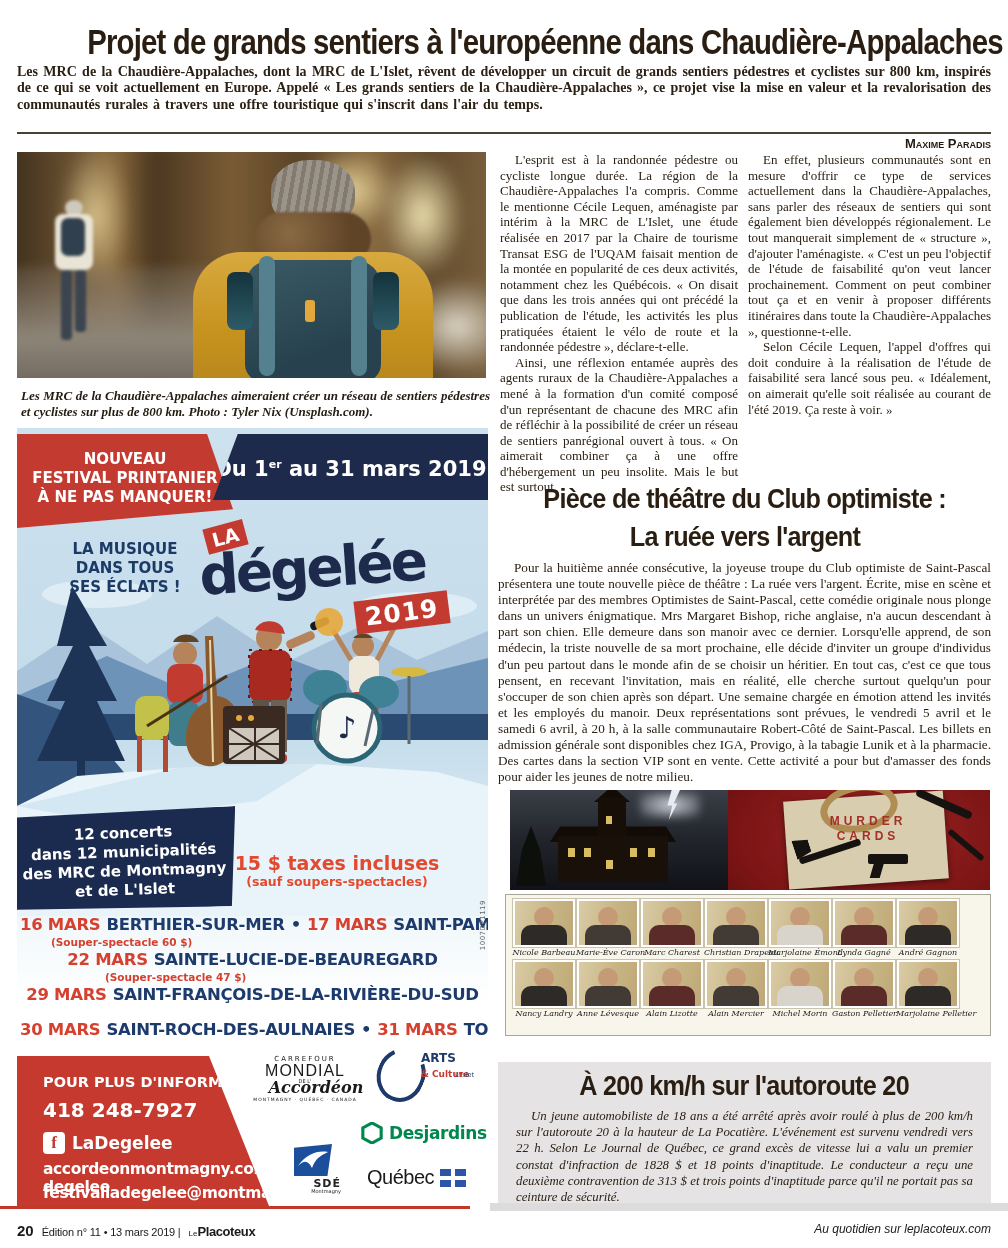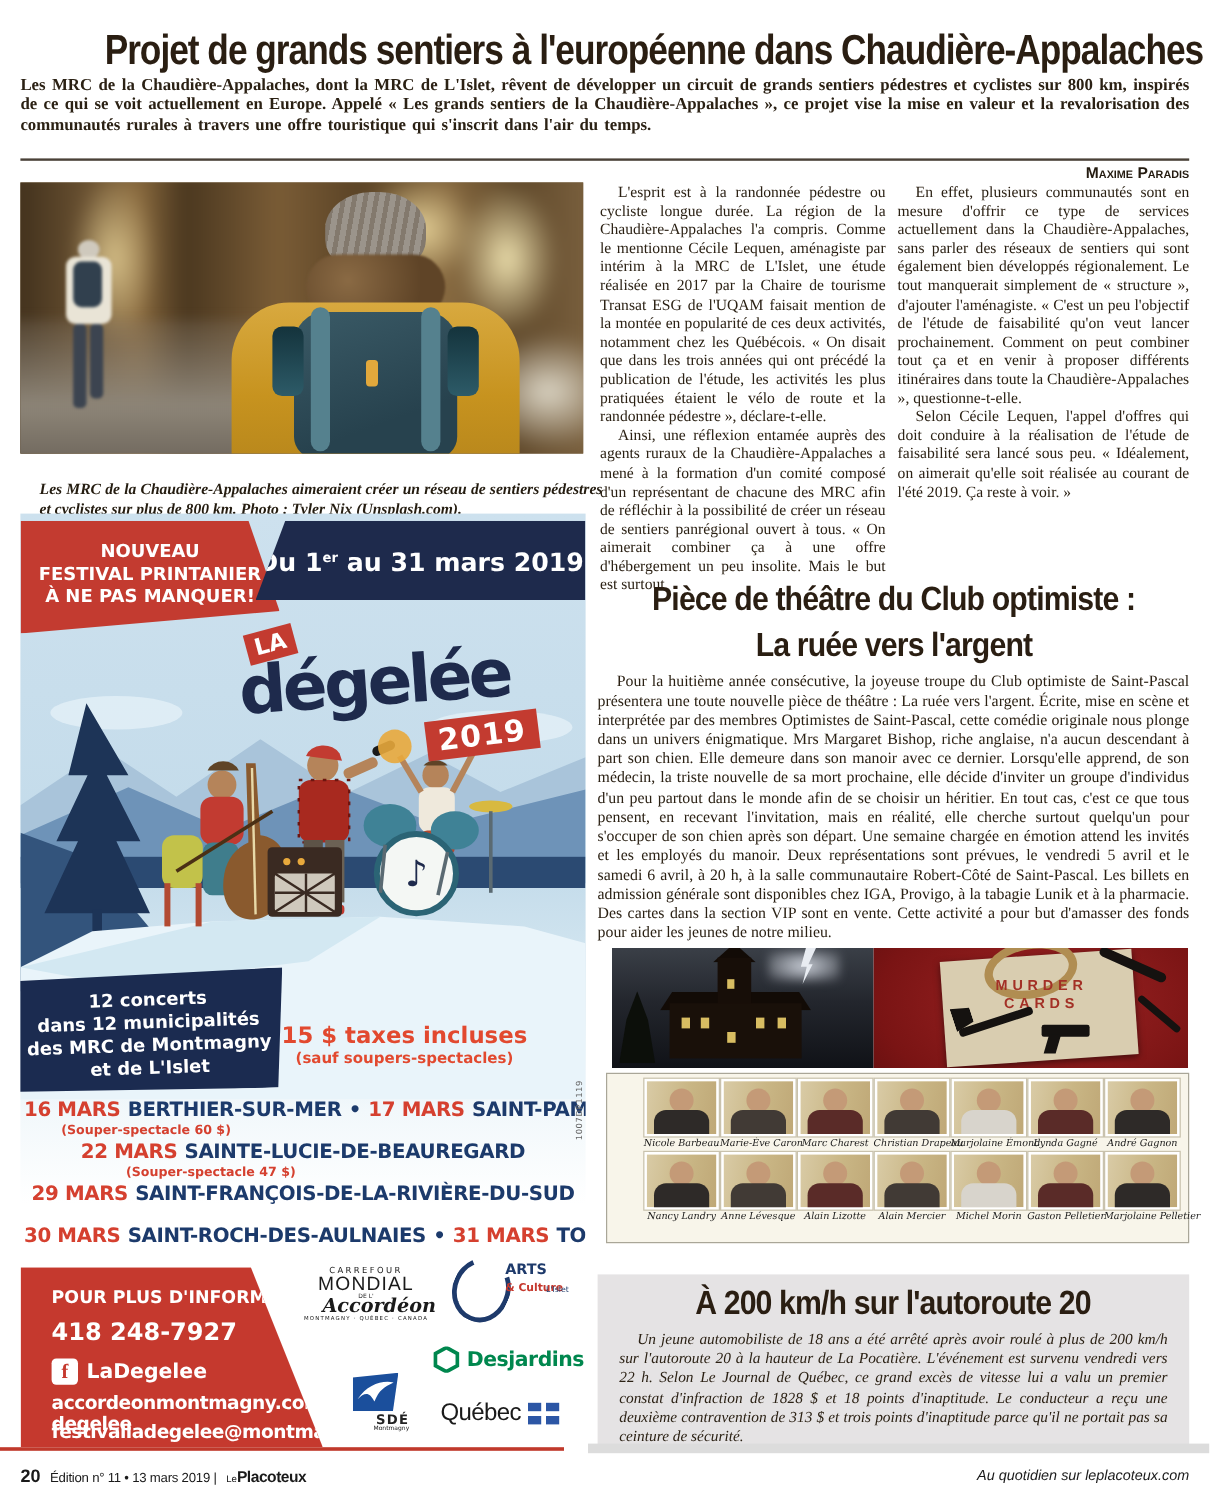--- a/index.html
+++ b/index.html
@@ -147,21 +147,21 @@
      background:radial-gradient(200px 120px at 55% 45%,#9e2424,#7a1414 70%,#5e0e0e 100%);}
   .murder .paper{position:absolute;left:58px;top:6px;width:160px;height:88px;background:#d9cdb0;
      transform:rotate(-4deg);box-shadow:0 2px 6px rgba(0,0,0,.5);}
   .murder .mtxt{position:absolute;left:70px;top:24px;width:140px;text-align:center;color:#a33026;
      font-family:"Liberation Sans",sans-serif;font-weight:bold;font-size:12px;letter-spacing:4px;line-height:15px;}
   .murder .rope{position:absolute;left:92px;top:-6px;width:64px;height:34px;border:7px solid #b08d52;
      border-radius:50%;transform:rotate(-10deg);}
   .murder .tool{position:absolute;background:#151210;}
   .cast-box{left:505px;top:894px;width:486px;height:142px;background:#f8f5ea;border:1px solid #a9a698;
      box-sizing:border-box;padding:4px 6px 0 6px;}
-  .cast-row{display:flex;justify-content:flex-end;}
+  .cast-row{display:flex;justify-content:flex-start;}
   .cast-cell{width:64px;text-align:center;}
   .mug{width:58px;height:44px;margin:0 auto;border:2px solid #fff;outline:1px solid #c9c2ad;position:relative;overflow:hidden;
      background:linear-gradient(100deg,#d9cba6,#c9b685 55%,#bfa877);}
   .mug .head{position:absolute;left:19px;top:6px;width:20px;height:20px;border-radius:50%;background:#c49a77;}
   .mug .sh{position:absolute;left:6px;top:24px;width:46px;height:22px;border-radius:10px 10px 0 0;background:#2e2a28;}
   .cast-cell:nth-child(2n) .sh{background:#413a35;} .cast-cell:nth-child(3n) .sh{background:#5a2b28;}
   .cast-cell:nth-child(5n) .sh{background:#d8d4cc;}
   .cast-name{font-family:"DejaVu Serif",serif;font-style:italic;font-size:8px;color:#1a1a1a;margin-top:1px;white-space:nowrap;}
   
   .speed-box{left:498px;top:1062px;width:493px;height:148px;background:#e5e3e4;}
@@ -206,21 +206,21 @@
       <div class="hair"></div>
       <div class="jacket"></div>
       <div class="pack"></div>
       <div class="strapL"></div>
         <div class="strapR"></div>
       <div class="bottleL"></div>
       <div class="bottleR"></div>
       <div class="whistle"></div>
     </div>
   </div>
-  <p class="abs caption" style="margin:16px">Les MRC de la Chaudière-Appalaches aimeraient créer un réseau de sentiers pédestres et cyclistes sur plus de 800 km. Photo : Tyler Nix (Unsplash.com).</p>
+  <p class="abs caption" style="margin:4px">Les MRC de la Chaudière-Appalaches aimeraient créer un réseau de sentiers pédestres et cyclistes sur plus de 800 km. Photo : Tyler Nix (Unsplash.com).</p>
 
   <div class="abs col col1">
     <p>L'esprit est à la randonnée pédestre ou cycliste longue durée. La région de la Chaudière-Appalaches l'a compris. Comme le mentionne Cécile Lequen, aménagiste par intérim à la MRC de L'Islet, une étude réalisée en 2017 par la Chaire de tourisme Transat ESG de l'UQAM faisait mention de la montée en popularité de ces deux activités, notamment chez les Québécois. « On disait que dans les trois années qui ont précédé la publication de l'étude, les activités les plus pratiquées étaient le vélo de route et la randonnée pédestre », déclare-t-elle.</p>
     <p>Ainsi, une réflexion entamée auprès des agents ruraux de la Chaudière-Appalaches a mené à la formation d'un comité composé d'un représentant de chacune des MRC afin de réfléchir à la possibilité de créer un réseau de sentiers panrégional ouvert à tous. « On aimerait combiner ça à une offre d'hébergement un peu insolite. Mais le but est surtout</p>
   </div>
   <div class="abs col col2">
     <p>En effet, plusieurs communautés sont en mesure d'offrir ce type de services actuellement dans la Chaudière-Appalaches, sans parler des réseaux de sentiers qui sont également bien développés régionalement. Le tout manquerait simplement de « structure », d'ajouter l'aménagiste. « C'est un peu l'objectif de l'étude de faisabilité qu'on veut lancer prochainement. Comment on peut combiner tout ça et en venir à proposer différents itinéraires dans toute la Chaudière-Appalaches », questionne-t-elle.</p>
     <p>Selon Cécile Lequen, l'appel d'offres qui doit conduire à la réalisation de l'étude de faisabilité sera lancé sous peu. « Idéalement, on aimerait qu'elle soit réalisée au courant de l'été 2019. Ça reste à voir. »</p>
   </div>
 
@@ -285,20 +285,25 @@
         <circle cx="234" cy="142" r="3" fill="#e8a93c"></circle>
     </svg>
 
     <div class="badge-red">
       <div>NOUVEAU</div>
       <div>FESTIVAL PRINTANIER</div>
       <div>À NE PAS MANQUER!</div>
     </div>
     <div class="badge-navy"><span>Du 1</span><sup>er</sup><span> au 31 mars 2019</span></div>
 
+    <div class="tagline">
+      <div>LA MUSIQUE</div>
+      <div>DANS TOUS</div>
+      <div>SES ÉCLATS !</div>
+    </div>
 
     <div class="logo-name">dégelée</div>
     <div class="logo-la">LA</div>
     <div class="logo-year">2019</div>
 
     <div class="concerts">
       <div>12 concerts</div>
       <div>dans 12 municipalités</div>
       <div>des MRC de Montmagny</div>
       <div>et de L'Islet</div>

